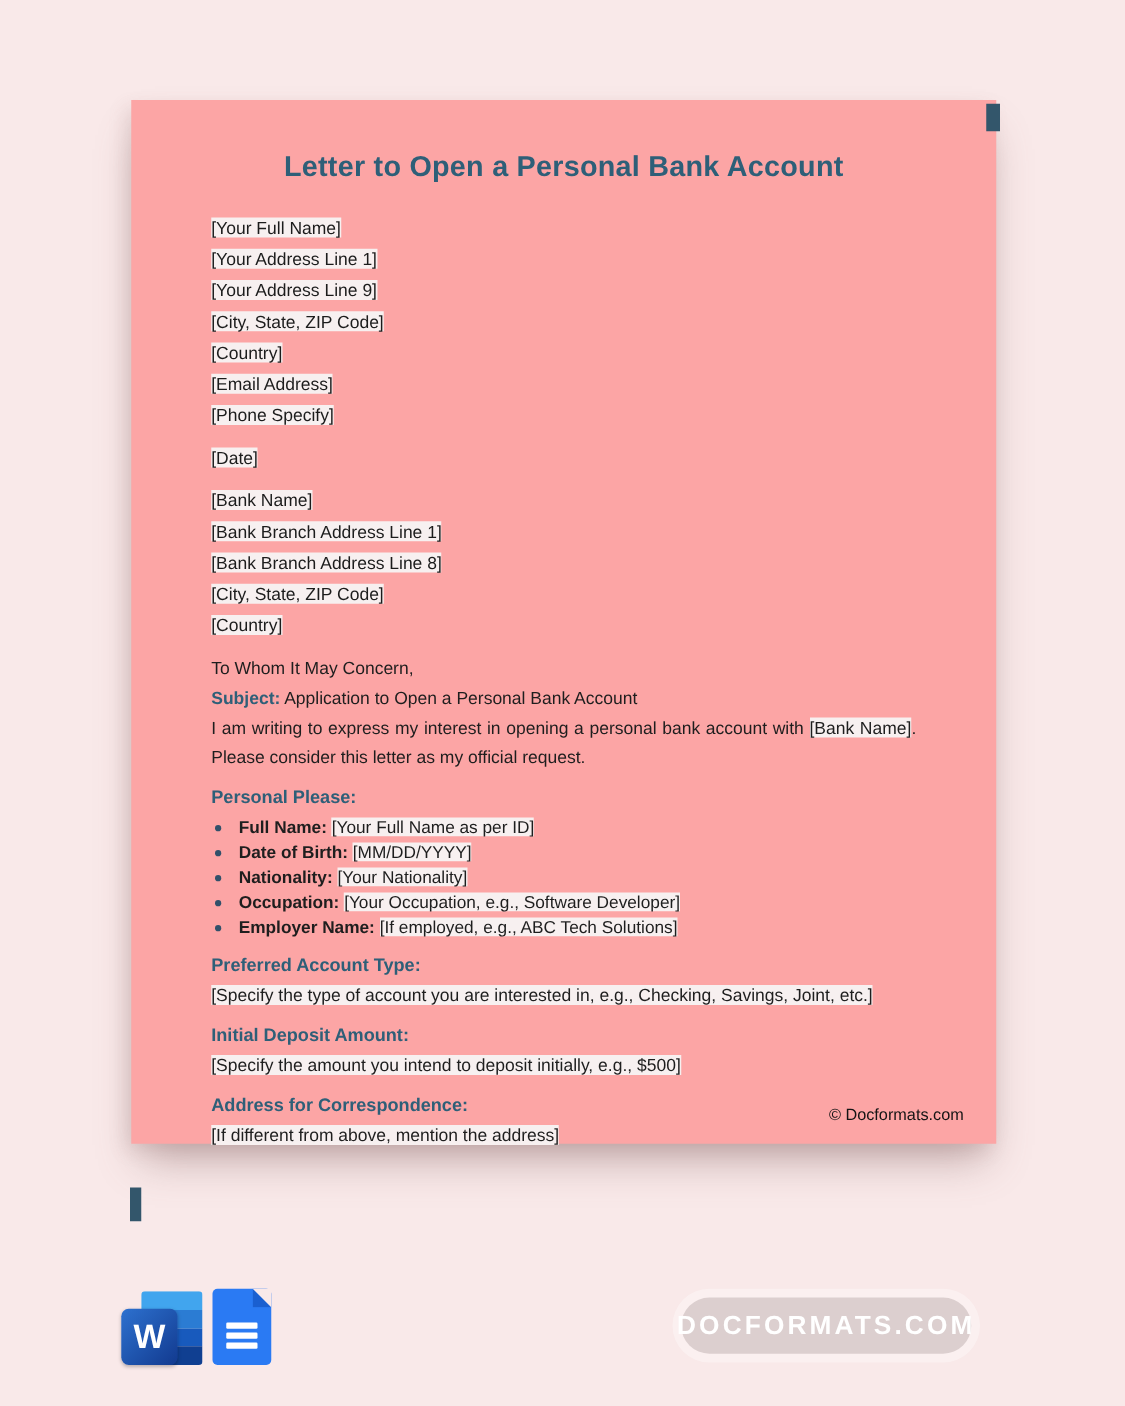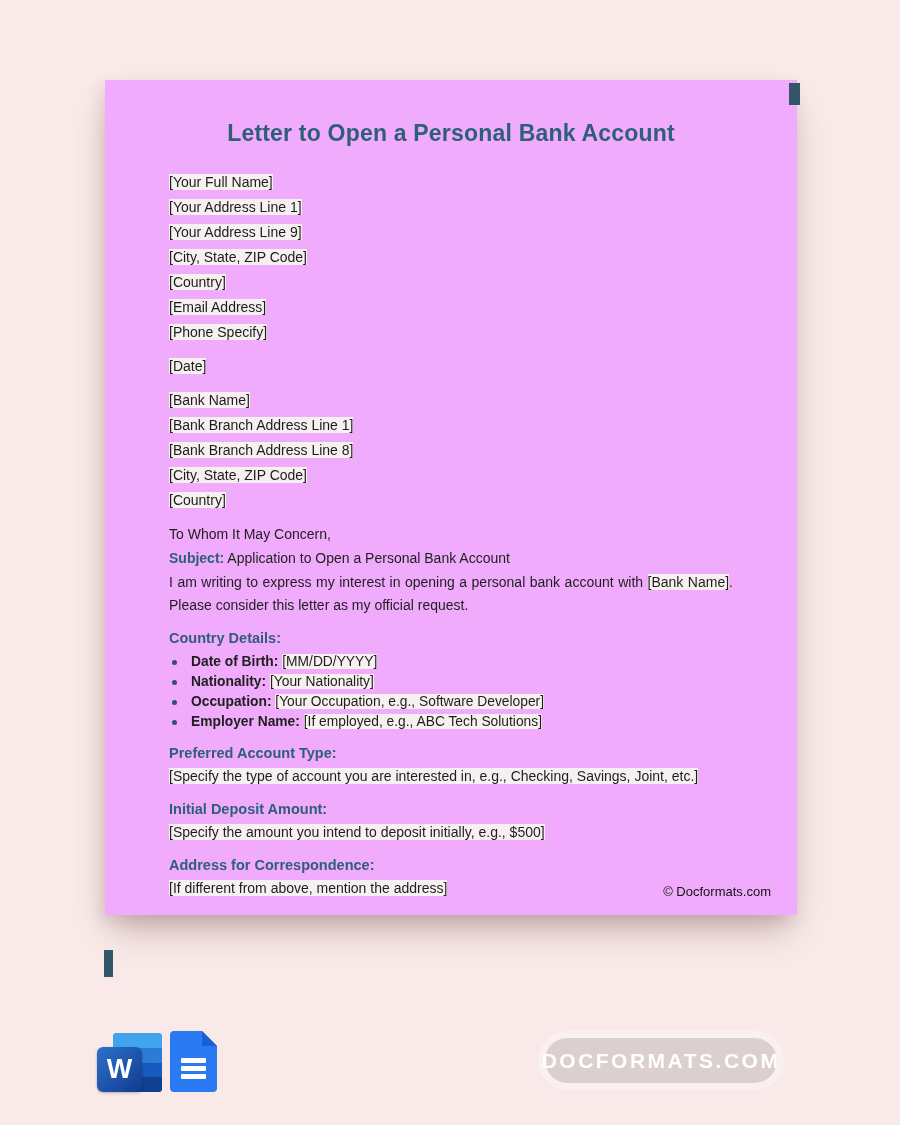--- a/index.html
+++ b/index.html
@@ -8,21 +8,21 @@
     position:relative;
     background:#f9e9e9;
     font-family:"Liberation Sans", sans-serif;
     color:#1e1e1e;
     overflow:hidden;
   }
 
   
   .page {
     position:absolute; left:105px; top:80px; width:692px; height:835px;
-    background:#f0abfc;
+    background:#fca5a5;
     box-shadow: 0 20px 32px -8px rgba(130,95,95,0.45), -4px 6px 14px rgba(150,110,110,0.18);
   }
   .content { padding:38px 64px 0 64px; }
 
   .doc-title {
     margin-top:0; padding-top:0;
     text-align:center;
     font-size:23px; font-weight:bold; line-height:30px;
     color:#2e5f78;
     letter-spacing:0.2px;
@@ -142,22 +142,26 @@
     <div class="subject-line">
       <span class="subject-label">Subject:</span>
       <span>Application to Open a Personal Bank Account</span>
     </div>
 
     <p class="intro-para">
       <span>I am writing to express my interest in opening a personal bank account with</span>
       <span class="ph">[Bank Name]</span><span>. Please consider this letter as my official request.</span>
     </p>
 
-    <div class="section-heading">Country Details:</div>
+    <div class="section-heading">Personal Please:</div>
     <ul class="details">
+      <li>
+        <span class="b-label">Full Name:</span>
+        <span class="ph">[Your Full Name as per ID]</span>
+      </li>
       <li>
         <span class="b-label">Date of Birth:</span>
         <span class="ph">[MM/DD/YYYY]</span>
       </li>
       <li>
         <span class="b-label">Nationality:</span>
         <span class="ph">[Your Nationality]</span>
       </li>
       <li>
         <span class="b-label">Occupation:</span>

